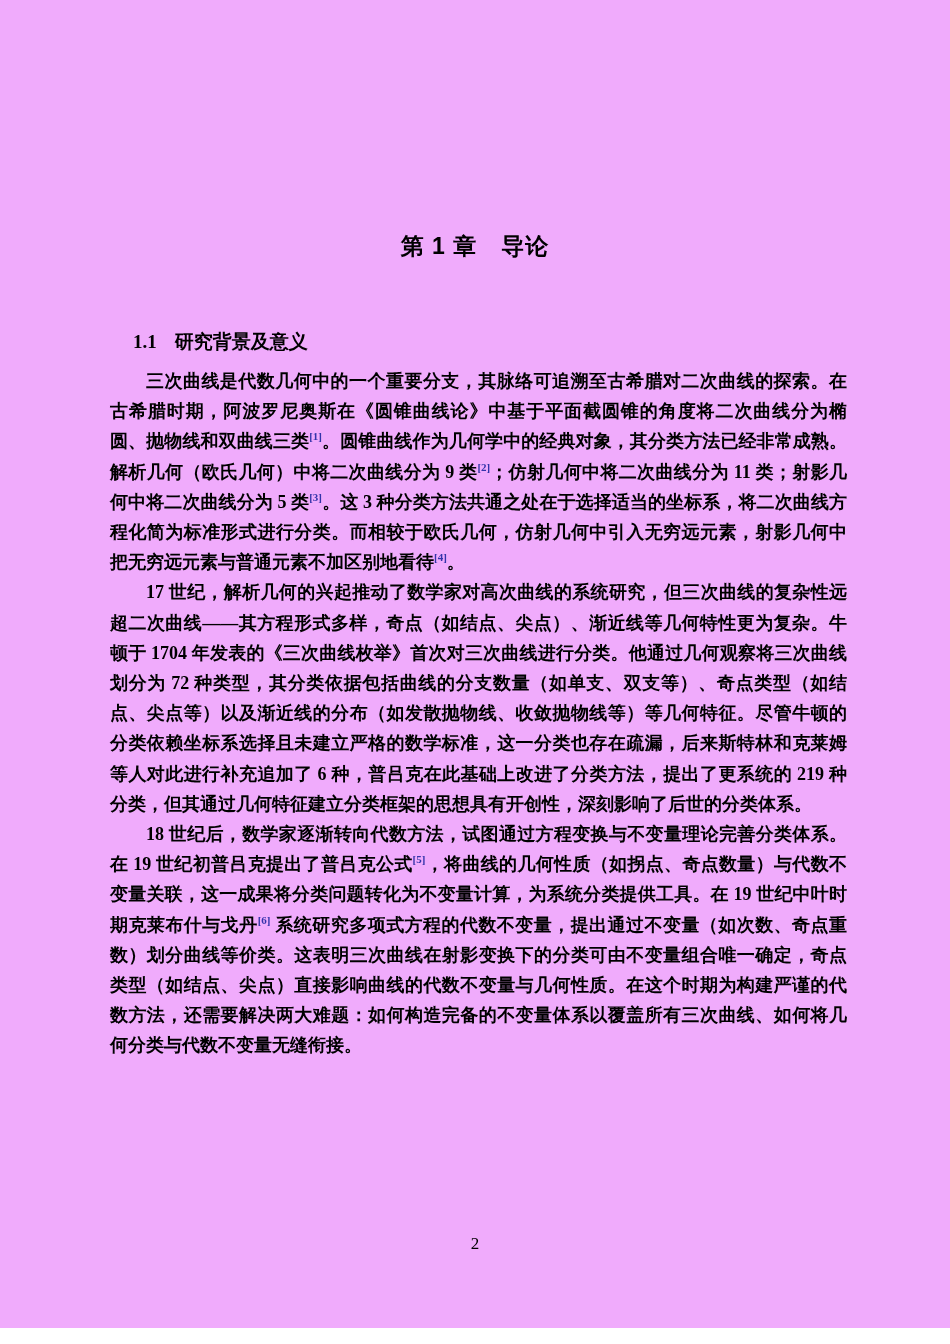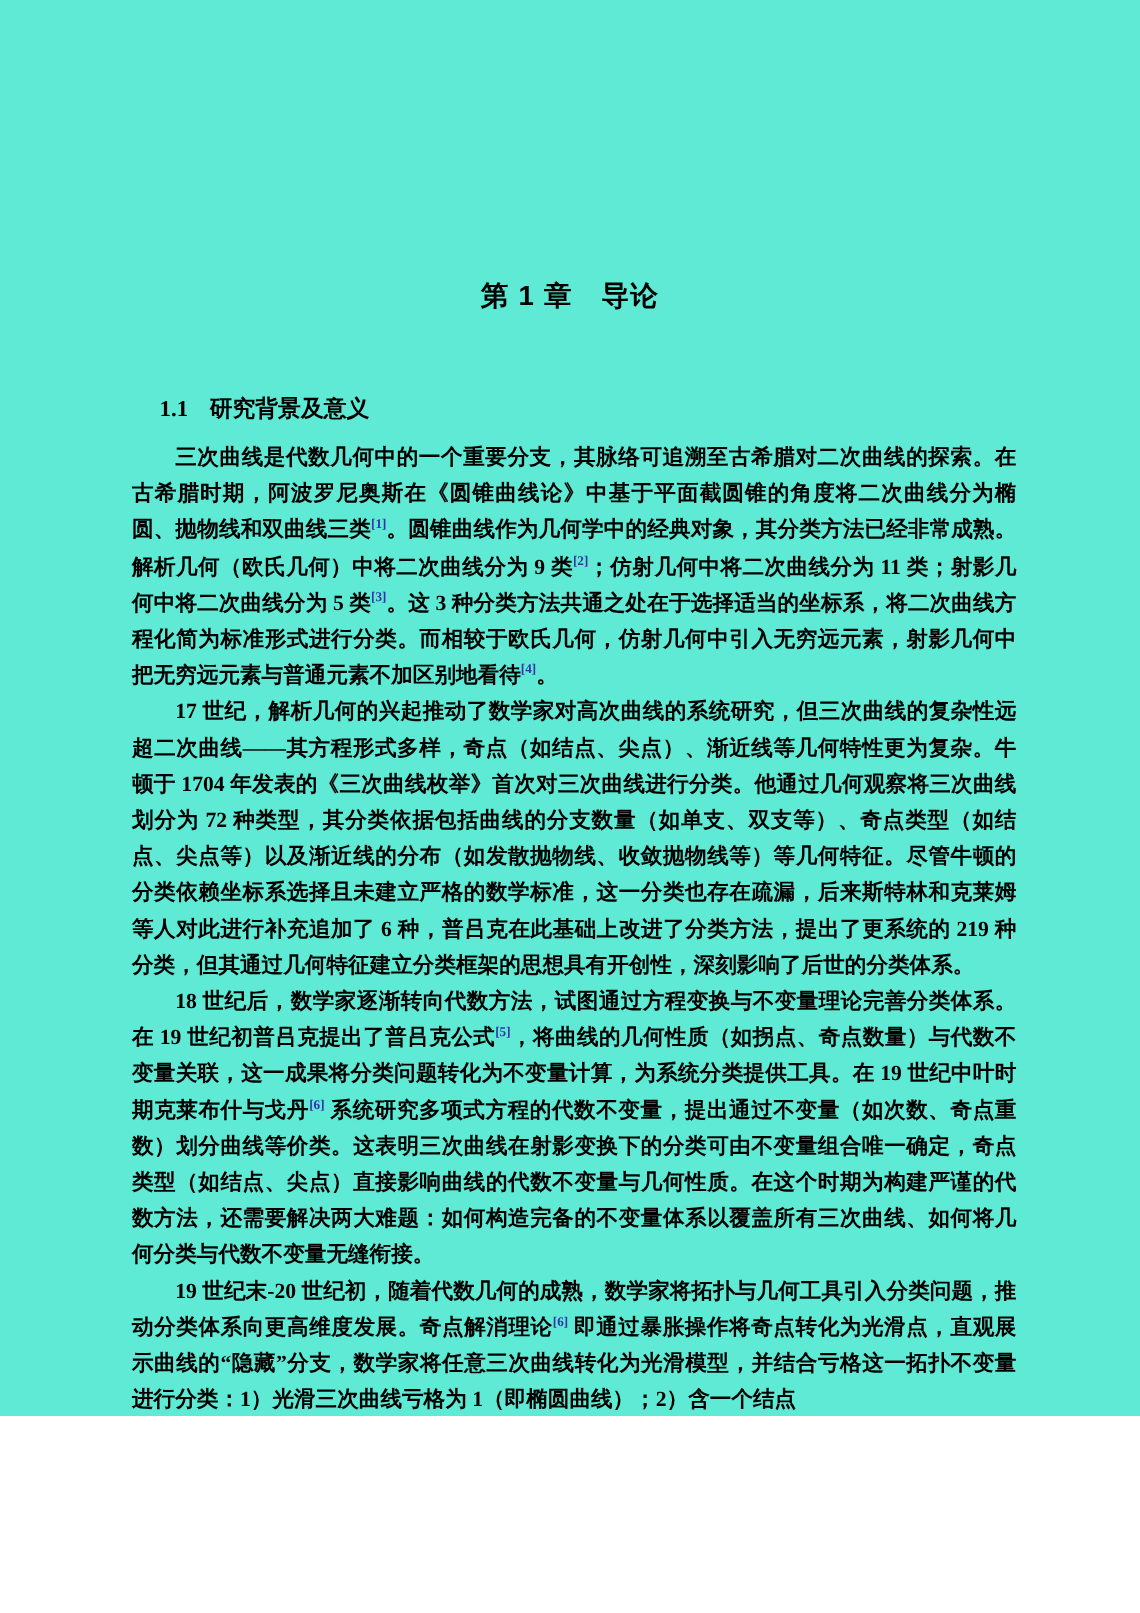--- a/index.html
+++ b/index.html
@@ -3,22 +3,22 @@
 <meta charset="utf-8">
 <style>
   html, body {
     margin: 0;
     padding: 0;
     background: #ffffff;
   }
   .page {
     position: relative;
     width: 950px;
-    height: 1180px;
-    background: #5eead4;
+    height: 1328px;
+    background: #f0abfc;
     color: #000000;
     font-family: "Liberation Serif", "DejaVu Serif", serif;
     overflow: hidden;
   }
   .chapter-title {
     position: absolute;
     top: 231px;
     left: 0;
     width: 100%;
     text-align: center;
@@ -83,18 +83,17 @@
   <div class="chapter-title">第 1 章　导论</div>
 
   <div class="section-heading">
     <span class="sec-num">1.1</span><span class="sec-title">研究背景及意义</span>
   </div>
 
   <div class="body-text">
       <p class="para"><span>三次曲线是代数几何中的一个重要分支，其脉络可追溯至古希腊对二次曲线的探索。在古希腊时期，阿波罗尼奥斯在《圆锥曲线论》中基于平面截圆锥的角度将二次曲线分为椭圆、抛物线和双曲线三类</span><sup class="cite" style="color: rgb(51, 51, 170);">[1]</sup><span>。圆锥曲线作为几何学中的经典对象，其分类方法已经非常成熟。解析几何（欧氏几何）中将二次曲线分为 9 类</span><sup class="cite" style="color: rgb(51, 51, 170);">[2]</sup><span>；仿射几何中将二次曲线分为 11 类；射影几何中将二次曲线分为 5 类</span><sup class="cite" style="color: rgb(51, 51, 170);">[3]</sup><span>。这 3 种分类方法共通之处在于选择适当的坐标系，将二次曲线方程化简为标准形式进行分类。而相较于欧氏几何，仿射几何中引入无穷远元素，射影几何中把无穷远元素与普通元素不加区别地看待</span><sup class="cite" style="color: rgb(51, 51, 170);">[4]</sup><span>。</span></p>
       <p class="para"><span>17 世纪，解析几何的兴起推动了数学家对高次曲线的系统研究，但三次曲线的复杂性远超二次曲线——其方程形式多样，奇点（如结点、尖点）、渐近线等几何特性更为复杂。牛顿于 1704 年发表的《三次曲线枚举》首次对三次曲线进行分类。他通过几何观察将三次曲线划分为 72 种类型，其分类依据包括曲线的分支数量（如单支、双支等）、奇点类型（如结点、尖点等）以及渐近线的分布（如发散抛物线、收敛抛物线等）等几何特征。尽管牛顿的分类依赖坐标系选择且未建立严格的数学标准，这一分类也存在疏漏，后来斯特林和克莱姆等人对此进行补充追加了 6 种，普吕克在此基础上改进了分类方法，提出了更系统的 219 种分类，但其通过几何特征建立分类框架的思想具有开创性，深刻影响了后世的分类体系。</span></p>
       <p class="para"><span>18 世纪后，数学家逐渐转向代数方法，试图通过方程变换与不变量理论完善分类体系。在 19 世纪初普吕克提出了普吕克公式</span><sup class="cite" style="color: rgb(51, 51, 170);">[5]</sup><span>，将曲线的几何性质（如拐点、奇点数量）与代数不变量关联，这一成果将分类问题转化为不变量计算，为系统分类提供工具。在 19 世纪中叶时期克莱布什与戈丹</span><sup class="cite" style="color: rgb(51, 51, 170);">[6]</sup><span> 系统研究多项式方程的代数不变量，提出通过不变量（如次数、奇点重数）划分曲线等价类。这表明三次曲线在射影变换下的分类可由不变量组合唯一确定，奇点类型（如结点、尖点）直接影响曲线的代数不变量与几何性质。在这个时期为构建严谨的代数方法，还需要解决两大难题：如何构造完备的不变量体系以覆盖所有三次曲线、如何将几何分类与代数不变量无缝衔接。</span></p>
-      <p class="para"><span>19 世纪末-20 世纪初，随着代数几何的成熟，数学家将拓扑与几何工具引入分类问题，推动分类体系向更高维度发展。奇点解消理论</span><sup class="cite" style="color: rgb(51, 51, 170);">[6]</sup><span> 即通过暴胀操作将奇点转化为光滑点，直观展示曲线的“隐藏”分支，数学家将任意三次曲线转化为光滑模型，并结合亏格这一拓扑不变量进行分类：1）光滑三次曲线亏格为 1（即椭圆曲线）；2）含一个结点</span></p>
     </div>
 
   <div class="page-number">2</div>
 
 </div>
 
 </body></html>

